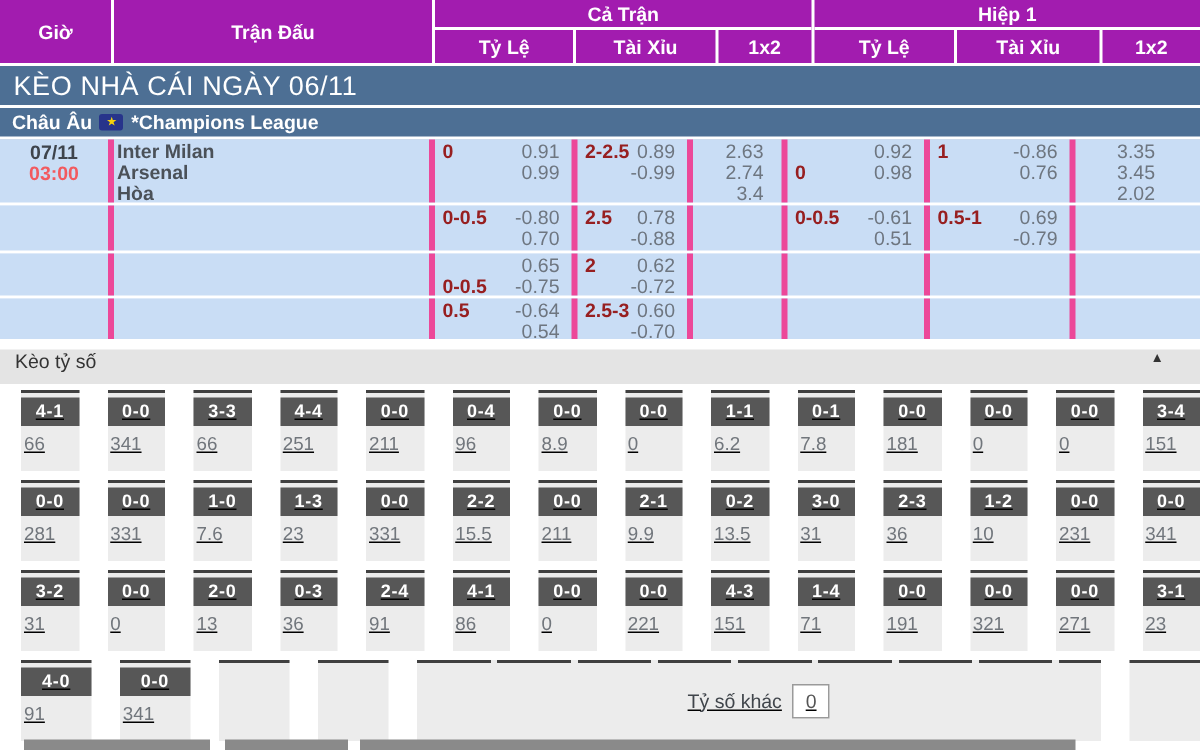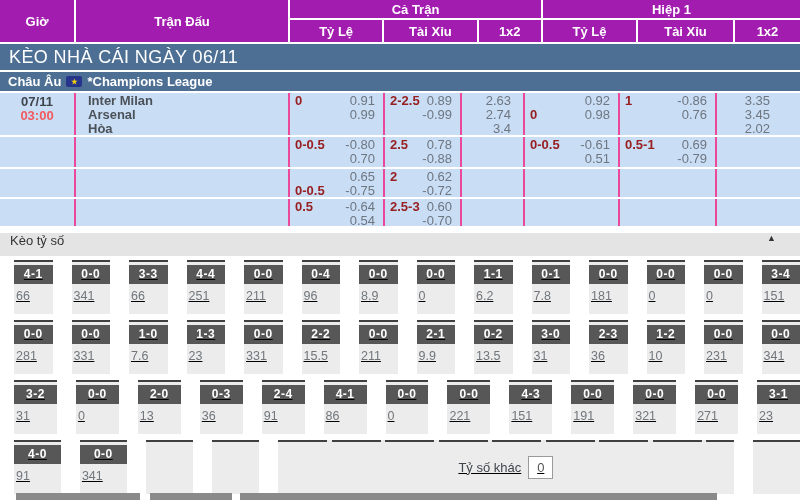--- a/index.html
+++ b/index.html
@@ -33,29 +33,29 @@
   .league { height:21px; background:#4d6f94; color:#fff; font-size:13px;
             font-weight:bold; display:flex; align-items:center; gap:5px;
             padding-left:8px; border-bottom:2px solid #fff; }
   .flag { width:16px; height:11px; background:#27348b; border-radius:2px;
           display:inline-flex; align-items:center; justify-content:center; }
   .fstar { color:#f5d20c; font-size:7px; line-height:7px; }
 
   
   .orow { display:flex; background:#c9ddf5; border-bottom:2px solid #fff; }
   .r1 { height:44px; } .r2 { height:32px; } .r3 { height:30px; } .r4 { height:29px; }
-  .ocell { border-right:2px solid #ec4899; font-size:13px; line-height:14px;
+  .ocell { border-right:4px solid #ec4899; font-size:13px; line-height:14px;
            padding:1px 8px 0 5px; overflow:hidden; }
   .ocell:last-child { border-right:none; }
   .ocell.w-tl{width:95px}.ocell.w-tx{width:77px}.ocell.w-12{width:63px}
   .ocell.w-tl2{width:95px}.ocell.w-tx2{width:97px}.ocell.w-122{width:65px}
   .tcell { text-align:center; padding:2px 0 0 0; font-weight:bold; }
   .tdate { color:#3e444c; }
   .ttime { color:#f25a5f; }
-  .mcell { color:#4b5158; font-weight:bold; padding-left:12px; }
+  .mcell { color:#4b5158; font-weight:bold; padding-left:2px; }
   .oline { display:flex; }
   .ol { color:#971f20; font-weight:bold; }
   .or { margin-left:auto; color:#6e7680; }
   .c1x2 { text-align:right; padding-right:12px; color:#6e7680; }
 
   
   .ssec { margin-top:5px; height:23px; background:#e4e4e4; display:flex;
           align-items:flex-start; padding:0 24px 0 10px; font-size:13px; color:#333; }
   .arrow { margin-left:auto; font-size:9px; color:#333; }
   .sgrid { padding:4px 0 0 14px; }
@@ -437,20 +437,24 @@
         </div>
         <div class="scell">
           <div class="schip">0-0</div>
           <div class="sval">221</div>
         </div>
         <div class="scell">
           <div class="schip">4-3</div>
           <div class="sval">151</div>
         </div>
         <div class="scell">
+          <div class="schip">1-4</div>
+          <div class="sval">71</div>
+        </div>
+        <div class="scell">
           <div class="schip">0-0</div>
           <div class="sval">191</div>
         </div>
         <div class="scell">
           <div class="schip">0-0</div>
           <div class="sval">321</div>
         </div>
         <div class="scell">
           <div class="schip">0-0</div>
           <div class="sval">271</div>

